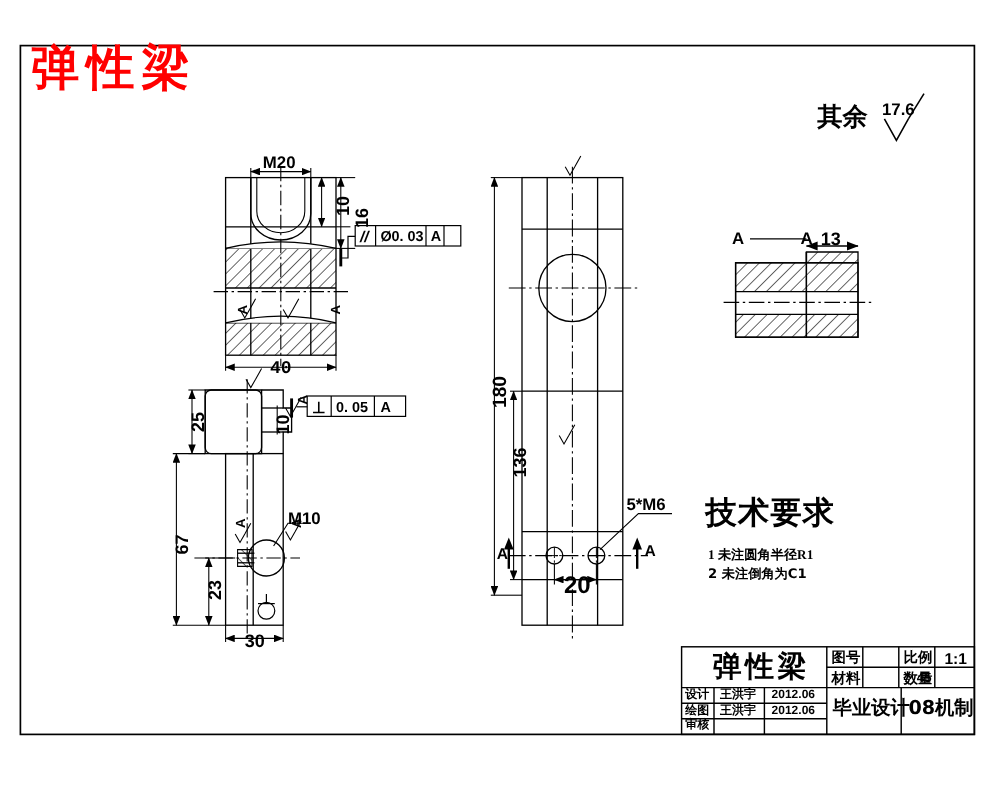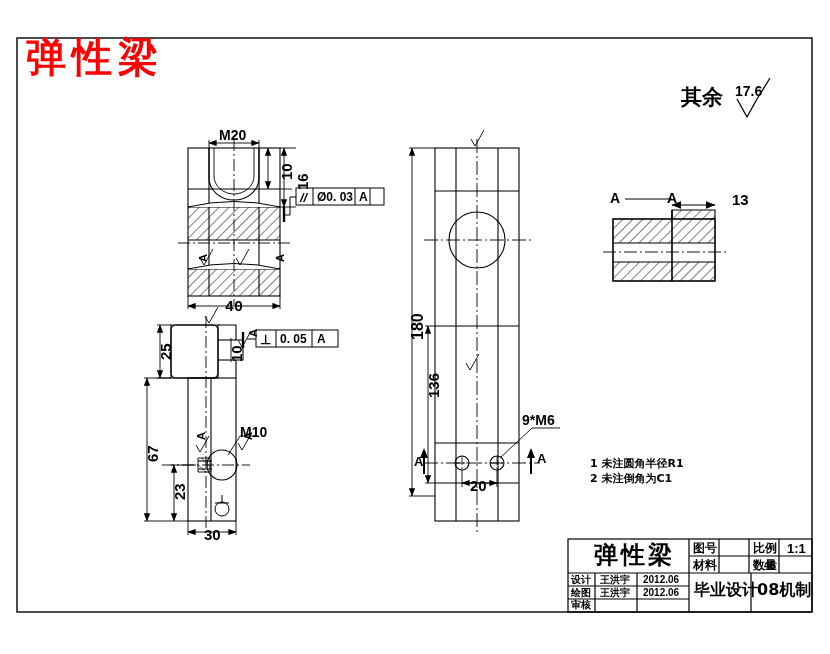--- a/index.html
+++ b/index.html
@@ -319,30 +319,31 @@
   <div class="ovl b" style="left:240px; top:425px; font-size:14px;">M10</div>
   <div class="ovl b vtxt" style="left:248px; top:337px; font-size:11px; transform:rotate(-90deg);">A</div>
   <div class="ovl b vtxt" style="left:243px; top:440px; font-size:11px; transform:rotate(-90deg);">A</div>
   <div class="ovl b vtxt" style="left:196px; top:440px; font-size:11px; transform:rotate(-90deg);">A</div>
 
   <div class="ovl b vtxt" style="left:198px; top:262px; font-size:11px; transform:rotate(-90deg);">A</div>
   <div class="ovl b vtxt" style="left:275px; top:262px; font-size:11px; transform:rotate(-90deg);">A</div>
 
   <div class="ovl b vtxt" style="left:410px; top:340px; font-size:16px; transform:rotate(-90deg);">180</div>
   <div class="ovl b vtxt" style="left:426px; top:398px; font-size:15px; transform:rotate(-90deg);">136</div>
-  <div class="ovl b" style="left:470px; top:478px; font-size:15px;">20</div>
-  <div class="ovl b" style="left:522px; top:413px; font-size:14px;">9*M6</div>
+  <div class="ovl b" style="left:470px; top:478px; font-size:20px;">20</div>
+  <div class="ovl b" style="left:522px; top:413px; font-size:14px;">5*M6</div>
   <div class="ovl b" style="left:414px; top:455px; font-size:13px;">A</div>
   <div class="ovl b" style="left:537px; top:452px; font-size:13px;">A</div>
 
   <div class="ovl b" style="left:610px; top:191px; font-size:14px;">A</div>
   <div class="ovl b" style="left:667px; top:191px; font-size:14px;">A</div>
-  <div class="ovl b" style="left:684px; top:192px; font-size:15px;margin-left:48px;">13</div>
-
-  <div class="ovl cn b" style="left:590px; top:458px; font-size:11px;">1  未注圆角半径R1</div>
+  <div class="ovl b" style="left:684px; top:192px; font-size:15px;">13</div>
+
+  <div class="ovl cn b" style="left:588px; top:415px; font-size:26px; letter-spacing:1px;">技术要求</div>
+  <div class="ovl cn b" style="left:590px; top:458px; font-size:11px;font-family:Liberation Serif, serif;">1  未注圆角半径R1</div>
   <div class="ovl cn b" style="left:590px; top:473px; font-size:11px;">2  未注倒角为C1</div>
 
   <div class="ovl cn b" style="left:594px; top:543px; font-size:24px; letter-spacing:3px;">弹性梁</div>
 
   <div class="ovl cn b" style="left:693px; top:542px; font-size:12px;">图号</div>
   <div class="ovl b" style="left:726px; top:542px; font-size:12px;"></div>
   <div class="ovl cn b" style="left:753px; top:542px; font-size:12px;">比例</div>
   <div class="ovl b" style="left:787px; top:542px; font-size:13px;">1:1</div>
 
   <div class="ovl cn b" style="left:693px; top:559px; font-size:12px;">材料</div>

